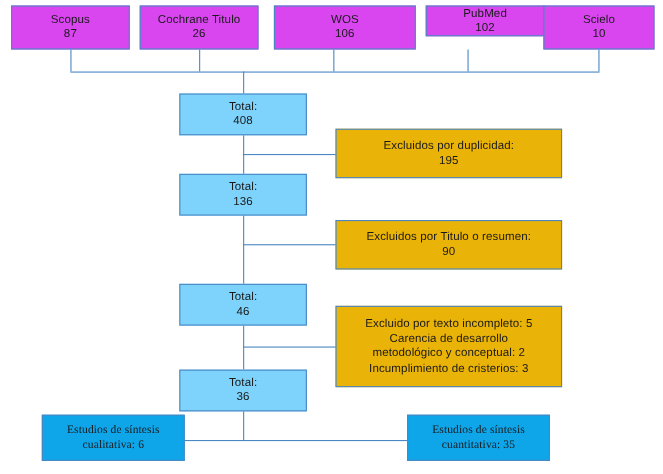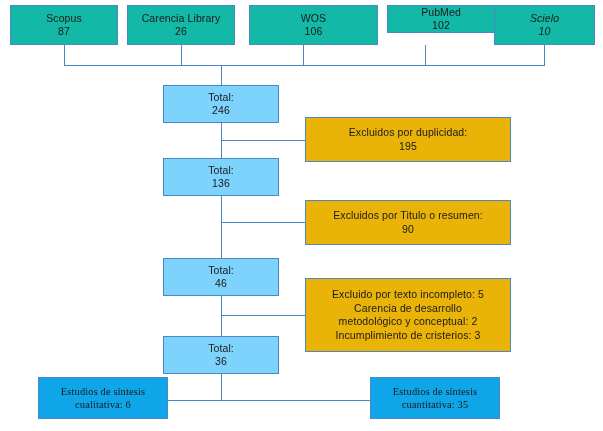--- a/index.html
+++ b/index.html
@@ -26,21 +26,21 @@
     flex-direction: column;
     align-items: center;
     justify-content: center;
     text-align: center;
     color: #1a1a1a;
     font-size: 10.5px;
     line-height: 13.5px;
     letter-spacing: 0.1px;
   }
   .node-source {
-    background: #14b8a6;
+    background: #d946ef;
   }
   .node-total {
     background: #7dd3fc;
   }
   .node-exclusion {
     background: #eab308;
   }
   .node-synthesis {
     background: #0ea5e9;
     font-family: Liberation Serif, serif;
@@ -64,52 +64,52 @@
 <body>
 
 <div id="flowchart">
 
   <div class="node node-source" style="left:10px; top:5px; width:108px; height:40px;">
     <span class="line">Scopus</span>
     <span class="line">87</span>
   </div>
 
   <div class="node node-source" style="left:127px; top:5px; width:108px; height:40px;">
-    <span class="line">Carencia Library</span>
+    <span class="line">Cochrane Titulo</span>
     <span class="line">26</span>
   </div>
 
   <div class="node node-source" style="left:249px; top:5px; width:129px; height:40px;">
     <span class="line">WOS</span>
     <span class="line">106</span>
   </div>
 
   <div class="node node-source" style="left:371px; top:5px; width:108px; height:28px;margin-left:16px;">
     <span class="line">PubMed</span>
     <span class="line">102</span>
   </div>
 
-  <div class="node node-source" style="left:494px; top:5px; width:101px; height:40px;font-style:italic;">
+  <div class="node node-source" style="left:494px; top:5px; width:101px; height:40px;">
     <span class="line">Scielo</span>
     <span class="line">10</span>
   </div>
 
   <div class="connector v" style="left:64px; top:45px; height:20px;"></div>
   <div class="connector v" style="left:181px; top:45px; height:20px;"></div>
   <div class="connector v" style="left:303px; top:45px; height:20px;"></div>
   <div class="connector v" style="left:425px; top:45px; height:20px;"></div>
   <div class="connector v" style="left:544px; top:45px; height:20px;"></div>
 
   <div class="connector h" style="left:64px; top:65px; width:481px;"></div>
 
   <div class="connector v" style="left:221px; top:65px; height:20px;"></div>
 
   <div class="node node-total" style="left:163px; top:85px; width:116px; height:38px;">
     <span class="line">Total:</span>
-    <span class="line">246</span>
+    <span class="line">408</span>
   </div>
 
   <div class="connector v" style="left:221px; top:123px; height:35px;"></div>
   <div class="connector h" style="left:221px; top:140px; width:85px;"></div>
 
   <div class="node node-exclusion" style="left:305px; top:117px; width:206px; height:45px;">
     <span class="line">Excluidos por duplicidad:</span>
     <span class="line">195</span>
   </div>
 

